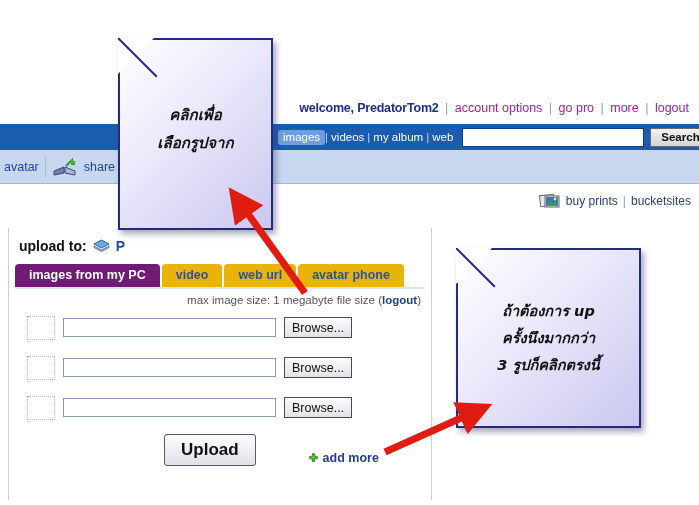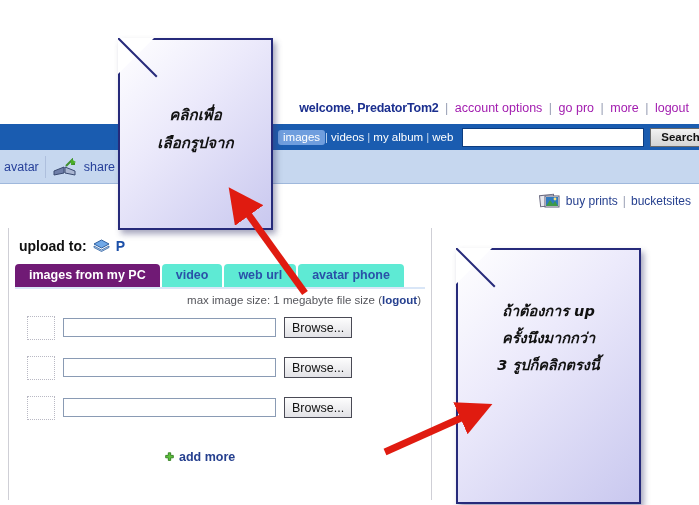--- a/index.html
+++ b/index.html
@@ -213,21 +213,21 @@
     gap: 2px;
     margin: 10px 0 0 6px;
   }
   .tab {
     height: 23px;
     line-height: 23px;
     padding: 0 14px;
     font-size: 12.5px;
     font-weight: bold;
     color: #2a51a8;
-    background: #5eead4;
+    background: #eab308;
     border-radius: 4px 4px 0 0;
     cursor: pointer;
     white-space: nowrap;
   }
   .tab.active {
     background: #701a75;
     color: #ffffff;
   }
   .tab-underline {
     height: 2px;
@@ -376,21 +376,21 @@
     width: 155px;
     height: 192px;
   }
   #note-one .note-text {
     padding-top: 62px;
   }
   #note-two {
     left: 456px;
     top: 248px;
     width: 185px;
-    height: 256px;
+    height: 180px;
   }
   #note-two .note-text {
     padding-top: 48px;
     font-size: 14.5px;
   }
 
   
   .arrow-svg {
     position: absolute;
     left: 0;
@@ -501,20 +501,21 @@
       <button class="browse-button">Browse...</button>
     </div>
     <div class="file-row">
       <div class="thumb-placeholder"></div>
       <input class="file-text" type="text" style="">
       <button class="browse-button">Browse...</button>
     </div>
   </div>
 
   <div class="actions-row">
+    <button class="upload-button">Upload</button>
     <a class="add-more" href="#">
       <span class="plus-icon">
         <svg width="11" height="11" viewBox="0 0 11 11">
           <path d="M4.3 0.8 h2.4 v2.6 h2.6 v2.4 h-2.6 v2.6 h-2.4 v-2.6 h-2.6 v-2.4 h2.6 z" fill="#5cc23a" stroke="#2f7a1e" stroke-width="0.9"></path>
         </svg>
       </span>
       <span>add more</span>
     </a>
   </div>
 </div>

